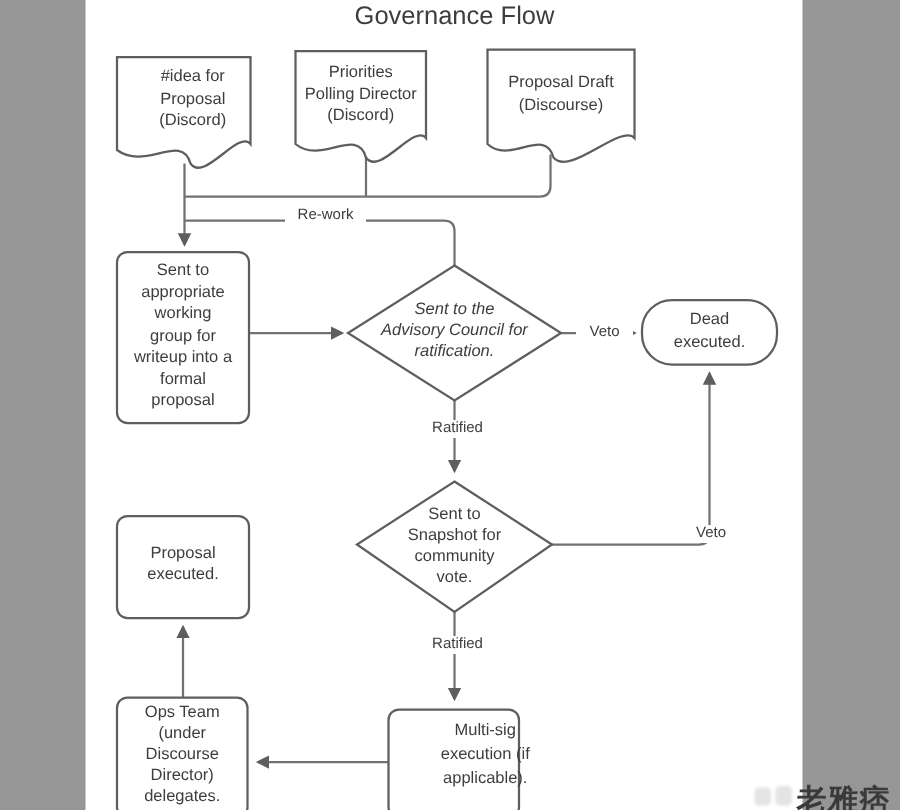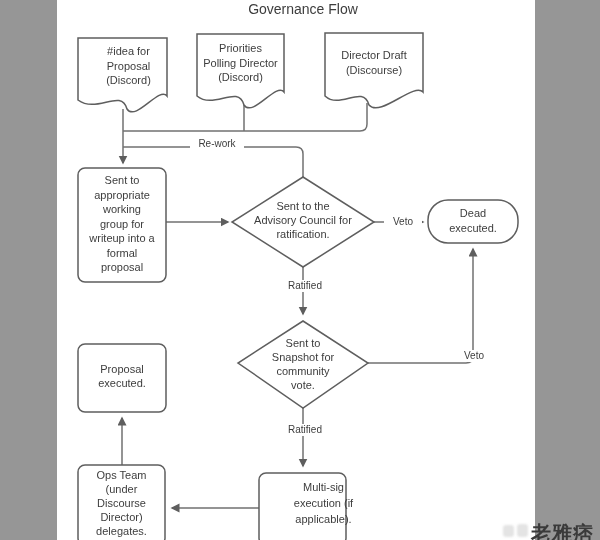--- a/index.html
+++ b/index.html
@@ -13,21 +13,21 @@
   .gutter.left{left:0;width:57px;}
   .gutter.right{left:535px;width:65px;}
   svg.diagram{position:absolute;left:0;top:0;z-index:1;}
   .txt{
     position:absolute;z-index:2;
     text-align:center;white-space:pre-line;
     font-size:11px;line-height:14.5px;color:#3d3d3d;
   }
   .title{
     position:absolute;z-index:2;text-align:center;
-    font-size:14px;font-weight:500;color:#3d3d3d;
+    font-size:17px;font-weight:500;color:#3d3d3d;
   }
   .edge-label{
     position:absolute;z-index:2;text-align:center;
     font-size:10px;font-weight:normal;color:#3d3d3d;
     background:#ffffff;line-height:12px;padding:0 2px;
   }
   .watermark{
     position:absolute;z-index:4;
     font-size:20px;font-weight:bold;color:#3a3a3a;
     letter-spacing:1px;white-space:nowrap;
@@ -78,30 +78,30 @@
   </svg>
 
   <div class="title" style="left:70px;top:1px;width:466px;">Governance Flow</div>
 
   <div class="txt" style="left:78px;top:44px;width:101px;">#idea for
 Proposal
 (Discord)</div>
   <div class="txt" style="left:197px;top:41px;width:87px;">Priorities
 Polling Director
 (Discord)</div>
-  <div class="txt" style="left:325px;top:48px;width:98px;">Director Draft
+  <div class="txt" style="left:325px;top:48px;width:98px;">Proposal Draft
 (Discourse)</div>
   <div class="txt" style="left:78px;top:173px;width:88px;">Sent to
 appropriate
 working
 group for
 writeup into a
 formal
 proposal</div>
-  <div class="txt" style="left:232px;top:199px;width:142px;line-height:14.2px;">Sent to the
+  <div class="txt" style="left:232px;top:199px;width:142px;line-height:14.2px;font-style:italic;">Sent to the
 Advisory Council for
 ratification.</div>
   <div class="txt" style="left:428px;top:206px;width:90px;line-height:15px;">Dead
 executed.</div>
   <div class="txt" style="left:238px;top:336px;width:130px;line-height:14px;">Sent to
 Snapshot for
 community
 vote.</div>
   <div class="txt" style="left:259px;top:479px;width:87px;line-height:16px;padding-left:21px;">Multi-sig
 execution (if

